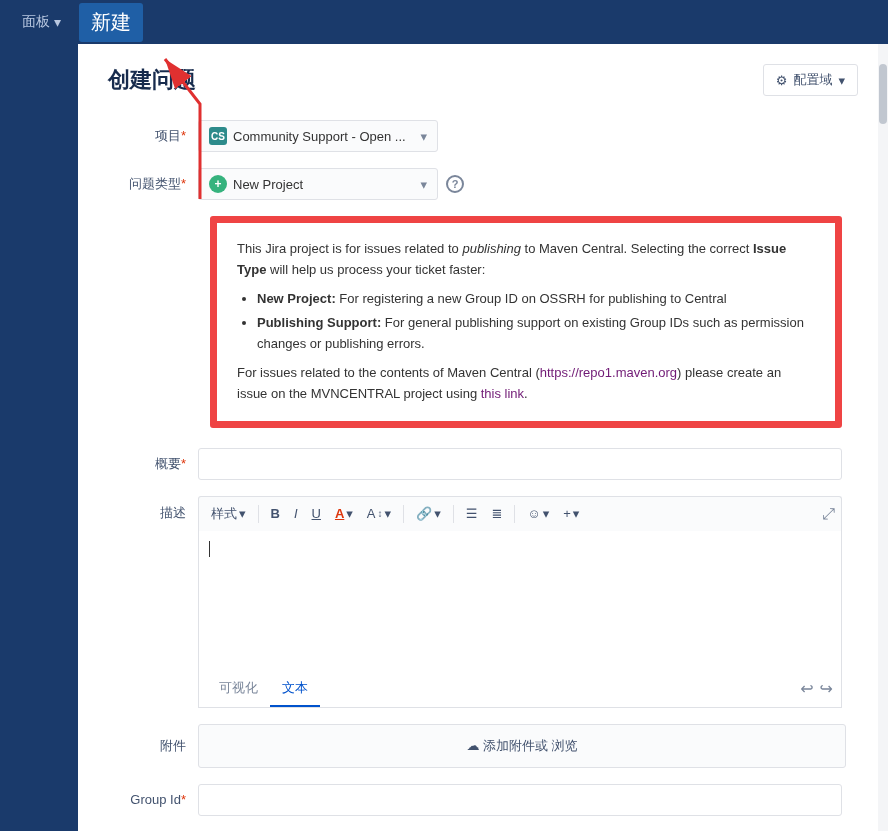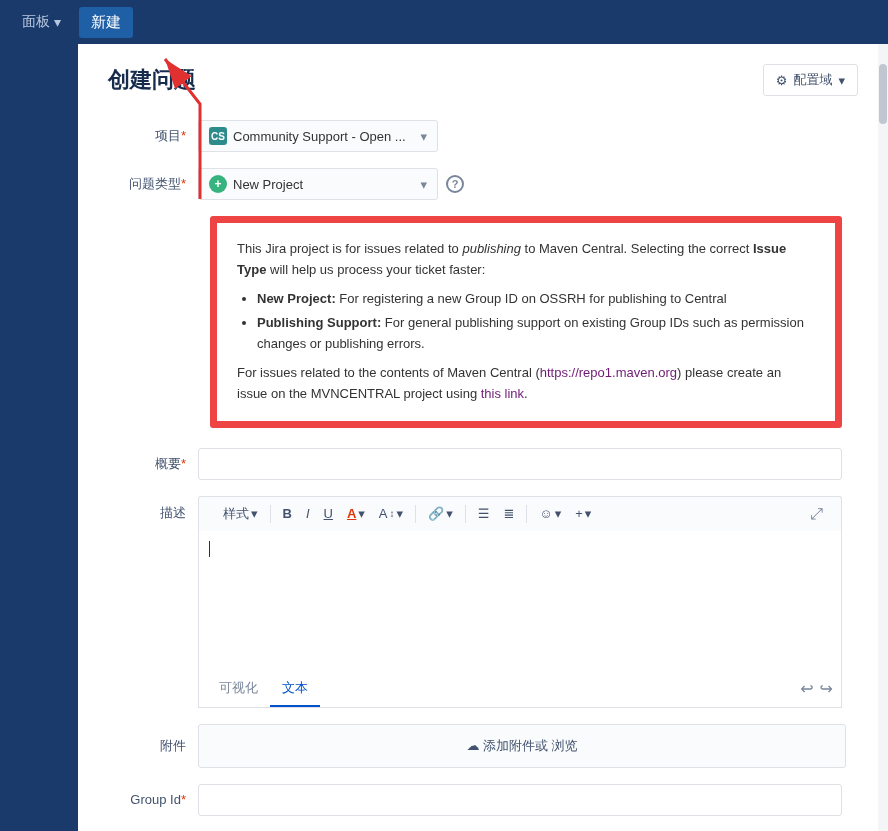--- a/index.html
+++ b/index.html
@@ -24,21 +24,21 @@
       display: flex;
       align-items: center;
       gap: 4px;
     }
     .nav-btn-new {
       background: #1f5fa6;
       color: #fff;
       border: none;
       padding: 6px 12px;
       cursor: pointer;
-      font-size: 15px;
+      font-size: 20px;
       border-radius: 3px;
       position: relative;
     }
     .nav-btn-new::after {
       content: '';
       position: absolute;
       top: 44px;
       left: 50%;
       transform: translateX(-50%);
       width: 0; height: 0;
@@ -172,21 +172,21 @@
     .description-area {
       flex: 1;
     }
     .editor-toolbar {
       display: flex;
       align-items: center;
       gap: 2px;
       border: 1px solid #dfe1e6;
       border-bottom: none;
       border-radius: 3px 3px 0 0;
-      padding: 4px 18px;
+      padding: 4px 6px;
       background: #fafbfc;
       flex-wrap: wrap;
     }
     .toolbar-btn {
       border: none;
       background: transparent;
       padding: 4px 6px;
       cursor: pointer;
       border-radius: 3px;
       color: #42526e;

